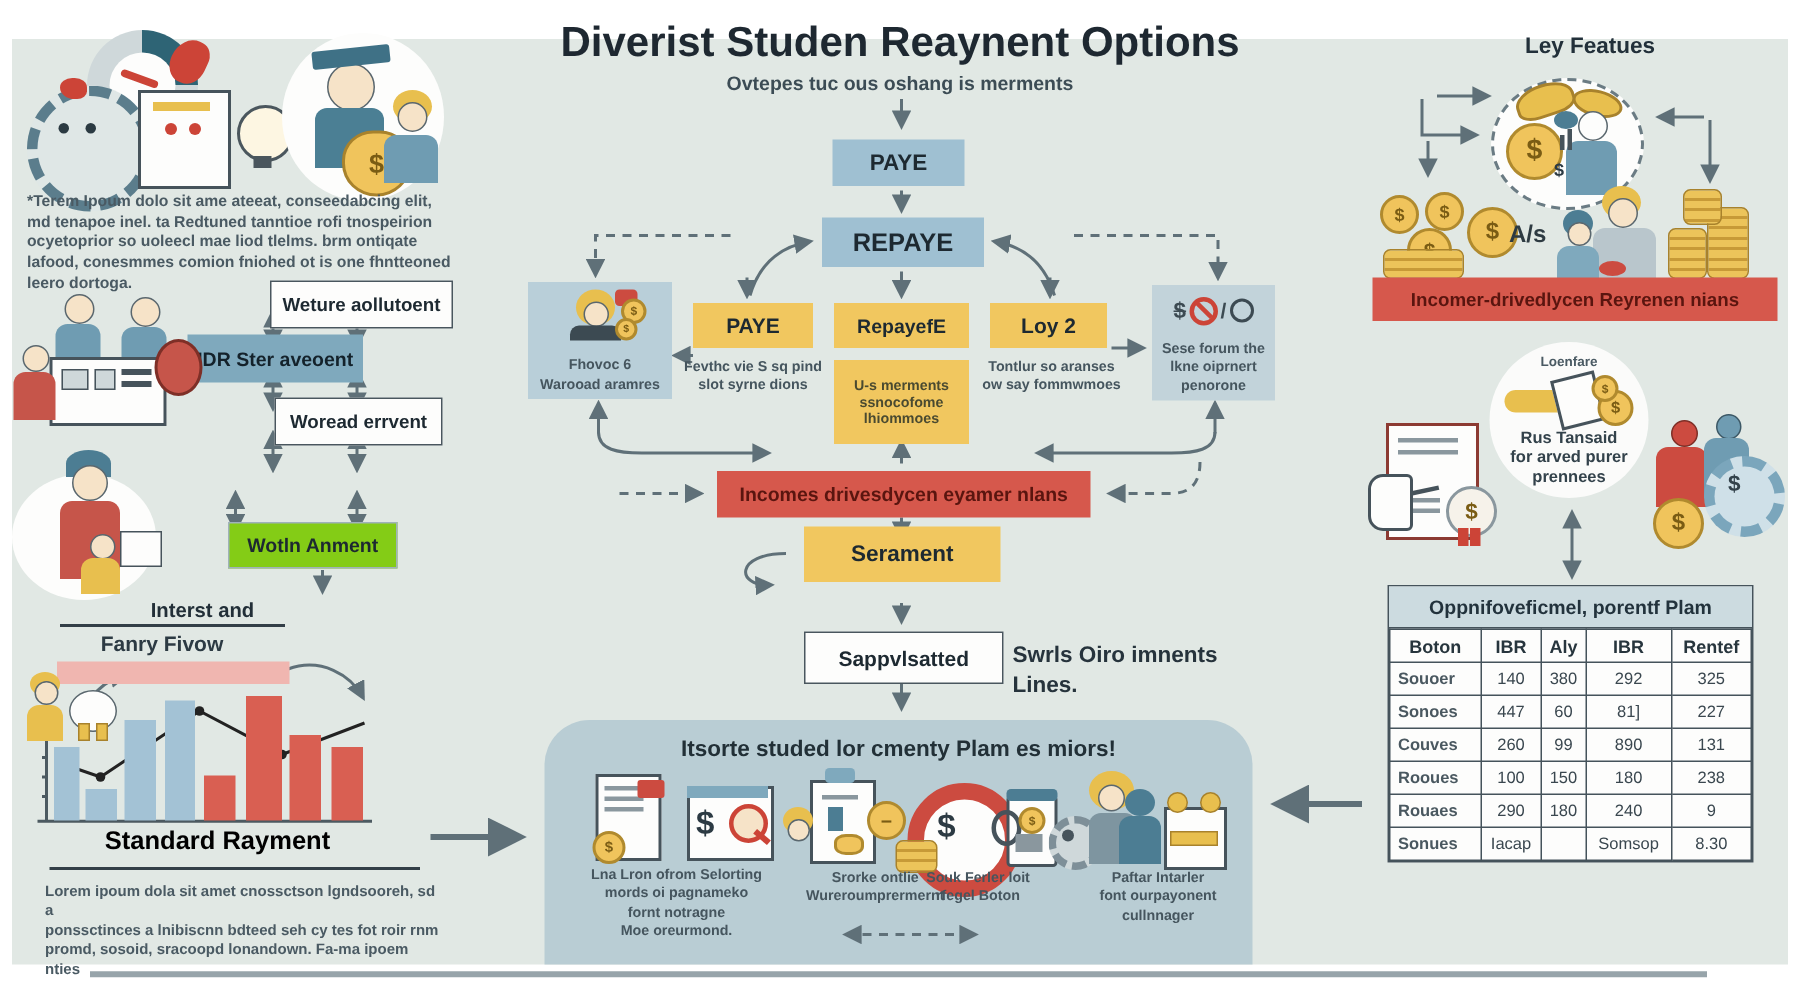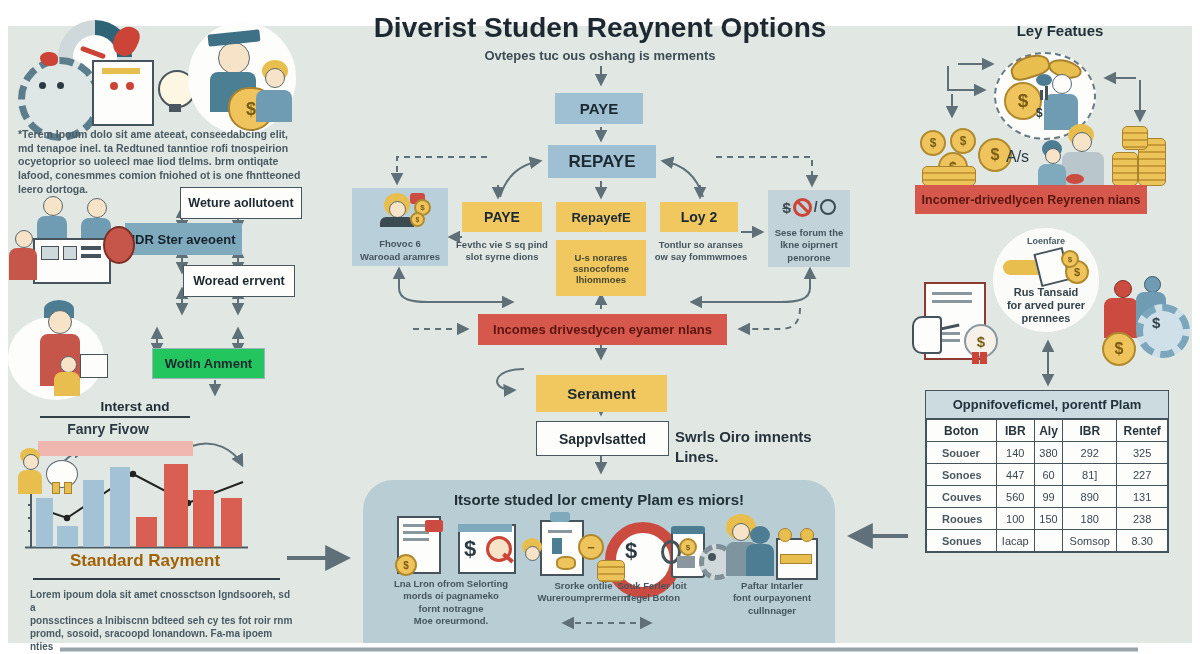--- a/index.html
+++ b/index.html
@@ -5,21 +5,21 @@
   html,body{margin:0;padding:0}
   .stage{position:relative;width:1200px;height:654px;background:#ffffff;font-family:"Liberation Sans",sans-serif;overflow:hidden;color:#2c3a43}
   .abs{position:absolute}
   .board{position:absolute;left:8px;top:26px;width:1184px;height:617px;background:#e1e8e4}
   .t{position:absolute;white-space:pre-line}
   .c{text-align:center}
   .box{position:absolute;display:flex;align-items:center;justify-content:center;text-align:center;font-weight:bold;color:#1d2931}
   .white-box{background:#fdfdfc;border:1.5px solid #49565e}
   .steel{background:#9fc0d2}
   .steel2{background:#7fa9bd}
-  .steel3{background:#22c55e;border:1px solid #9fb2ba}
+  .steel3{background:#84cc16;border:1px solid #9fb2ba}
   .yellow{background:#f1c75f}
   .redband{background:#d6584c;color:#5a150f}
   .panel{position:absolute;left:363px;top:480px;width:472px;height:163px;background:#b9cdd4;border-radius:30px 30px 0 0}
   .smalltxt{font-size:9.5px;line-height:1.3;color:#45555e;font-weight:bold;text-align:center}
   .para{font-size:10.5px;line-height:1.3;color:#4a5a63;font-weight:bold}
   svg.overlay{position:absolute;left:0;top:0;pointer-events:none}
   .ar{stroke:#5f7078;fill:none;stroke-width:2}
   .thick{stroke-width:4}
   .dash{stroke-dasharray:6 5}
   .axis{stroke:#4c5a61;fill:none;stroke-width:2}
@@ -27,21 +27,21 @@
   .bars{position:absolute;left:34px;top:447px;width:214px;height:100px}
   .bar{position:absolute;bottom:0}
   .bar.blue{background:#a3c2d5}
   .bar.red{background:#d95f52}
   .more-band{position:absolute;left:38px;top:441px;width:155px;height:15px;background:#f0b6b0}
   .tablewrap{position:absolute;left:925px;top:390px;width:242px;border:1.6px solid #45535b;background:#fdfdfc}
   .tabletitle{background:#ccdbe0;font-weight:bold;font-size:13px;color:#22323c;text-align:center;padding:6px 0;border-bottom:1.6px solid #45535b}
   table.dt{border-collapse:collapse;width:100%}
   table.dt th,table.dt td{border:1.3px solid #45535b;font-size:11px;color:#3a474f;text-align:center;height:21px;padding:0 2px}
   table.dt th{font-weight:bold;font-size:12px;color:#27353d}
-  table.dt td:first-child{text-align:left;padding-left:15px;font-weight:bold;color:#4a5860}
+  table.dt td:first-child{text-align:left;padding-left:5px;font-weight:bold;color:#4a5860}
   .coin{position:absolute;border-radius:50%;background:#f0c45c;border:2px solid #b08a2e;color:#7a5c14;font-weight:bold;display:flex;align-items:center;justify-content:center}
   .circleic{position:absolute;border-radius:50%}
   .stack{position:absolute;border-radius:5px;background:repeating-linear-gradient(#ecc45a 0 5px,#c79a37 5px 7px);border:1.5px solid #a8822c}
   .fig-head{position:absolute;border-radius:50%;background:#f6e3c8;border:1.5px solid #5a676e}
   .fig-body{position:absolute;border-radius:8px 8px 0 0}
 </style>
 </head>
 <body>
 
 <div class="stage">
@@ -193,21 +193,21 @@
       <div class="bar red" style="left: 187px; width: 21px; height: 49px;"></div>
     </div>
   <div class="abs" style="left:18px;top:448px;width:60px;height:48px">
     <div class="circleic" style="left:2px;top:0;width:20px;height:16px;background:#e8bf4e"></div>
     <div class="fig-head" style="left:5px;top:6px;width:14px;height:14px"></div>
     <div class="fig-body" style="left:0;top:22px;width:24px;height:24px;background:#e8bf4e"></div>
     <div class="circleic" style="left:28px;top:12px;width:30px;height:26px;background:#fdfdfc;border:1.5px solid #5a676e"></div>
     <div class="abs" style="left:34px;top:34px;width:6px;height:10px;background:#e8bf4e;border:1px solid #a8822c"></div>
     <div class="abs" style="left:46px;top:34px;width:6px;height:10px;background:#e8bf4e;border:1px solid #a8822c"></div>
   </div>
-  <div class="t c" style="left:25px;top:551px;width:240px;font-size:17px;font-weight:bold;color:#a16207">Standard Rayment</div>
+  <div class="t c" style="left:25px;top:551px;width:240px;font-size:17px;font-weight:bold;color:#000000">Standard Rayment</div>
   <div class="t para" style="left:30px;top:588px;width:268px;font-size:10px">Lorem ipoum dola sit amet cnossctson lgndsooreh, sd a
 ponssctinces a lnibiscnn bdteed seh cy tes fot roir rnm
 promd, sosoid, sracoopd lonandown. Fa-ma ipoem nties
 of cess hlles cun ed erdnsk oinm scrutteage.</div>
 
   <div class="box steel" style="left:555px;top:93px;width:88px;height:31px;font-size:15px">PAYE</div>
   <div class="box steel" style="left:548px;top:145px;width:108px;height:33px;font-size:17px">REPAYE</div>
 
   <div class="box" style="left:352px;top:188px;width:96px;height:75px;background:#b9cfd9;flex-direction:column;justify-content:flex-end;padding-bottom:3px">
     <div class="abs" style="left:24px;top:5px;width:52px;height:34px">
@@ -218,42 +218,42 @@
       <div class="coin" style="left:38px;top:6px;width:13px;height:13px;font-size:8px">$</div>
       <div class="coin" style="left:34px;top:19px;width:11px;height:11px;font-size:7px">$</div>
     </div>
     <div class="t smalltxt" style="position:static;white-space:pre-line">Fhovoc 6
 Warooad aramres</div>
   </div>
   <div class="box yellow" style="left:462px;top:202px;width:80px;height:30px;font-size:14px">PAYE</div>
   <div class="t smalltxt" style="left:450px;top:239px;width:104px">Fevthc vie S sq pind
 slot syrne dions</div>
   <div class="box yellow" style="left:556px;top:202px;width:90px;height:30px;font-size:13px">RepayefE</div>
-  <div class="box yellow" style="left:556px;top:240px;width:90px;height:56px;font-size:9.5px;white-space:pre-line;color:#4a4a30;font-weight:bold">U-s norares
+  <div class="box yellow" style="left:556px;top:240px;width:90px;height:56px;font-size:9.5px;white-space:pre-line;color:#4a4a30;font-weight:bold">U-s merments
 ssnocofome
 lhiommoes</div>
   <div class="box yellow" style="left:660px;top:202px;width:78px;height:30px;font-size:14px">Loy 2</div>
   <div class="t smalltxt" style="left:650px;top:239px;width:102px">Tontlur so aranses
 ow say fommwmoes</div>
   <div class="box" style="left:768px;top:190px;width:82px;height:74px;background:#c2d3da;flex-direction:column;justify-content:flex-end;padding-bottom:3px">
     <div class="abs" style="left:10px;top:6px;width:62px;height:22px;display:flex;align-items:center;justify-content:center;gap:2px">
       <span style="font-size:15px;font-weight:bold;color:#3c4a52;text-decoration:line-through">$</span>
       <span style="display:inline-block;width:13px;height:13px;border:3px solid #cc4437;border-radius:50%;position:relative">
           <span style="position:absolute;left:-1px;top:4px;width:15px;height:3px;background:#cc4437;transform:rotate(45deg)"></span>
         </span>
       <span style="font-size:14px;font-weight:bold;color:#3c4a52">/</span>
       <span style="display:inline-block;width:12px;height:12px;border:2.5px solid #3c4a52;border-radius:50%"></span>
     </div>
     <div class="t smalltxt" style="position:static;white-space:pre-line">Sese forum the
 lkne oiprnert
 penorone</div>
   </div>
 
   <div class="box redband" style="left:478px;top:314px;width:249px;height:31px;font-size:13px">Incomes drivesdycen eyamer nlans</div>
-  <div class="box yellow" style="left:536px;top:375px;width:131px;height:37px;font-size:15px">Serament</div>
+  <div class="box yellow" style="left:536px;top:351px;width:131px;height:37px;font-size:15px">Serament</div>
   <div class="box white-box" style="left:536px;top:421px;width:131px;height:33px;font-size:14px">Sappvlsatted</div>
   <div class="t" style="left:675px;top:427px;width:160px;font-size:15px;font-weight:bold;color:#26333c;line-height:1.3">Swrls Oiro imnents
 Lines.</div>
 
   <div class="t c" style="left:363px;top:491px;width:472px;font-size:15px;font-weight:bold;color:#223037">Itsorte studed lor cmenty Plam es miors!</div>
   <div class="abs" style="left:393px;top:516px;width:52px;height:58px">
     <div class="abs" style="left:4px;top:0;width:40px;height:54px;background:#fdfdfc;border:2px solid #46535b"></div>
     <div class="abs" style="left:10px;top:8px;width:26px;height:3px;background:#8a979e"></div>
     <div class="abs" style="left:10px;top:15px;width:26px;height:3px;background:#8a979e"></div>
     <div class="abs" style="left:10px;top:22px;width:26px;height:3px;background:#8a979e"></div>
@@ -325,37 +325,37 @@
     <div class="t" style="left:40px;top:52px;font-size:12px;font-weight:bold;color:#2c3a43">$</div>
     <div class="abs" style="left:44px;top:36px;width:3px;height:10px;background:#46535b"></div>
     <div class="abs" style="left:49px;top:32px;width:3px;height:14px;background:#46535b"></div>
   </div>
   <div class="abs" style="left:916px;top:126px;width:115px;height:62px">
     <div class="coin" style="left:4px;top:4px;width:22px;height:22px;font-size:12px">$</div>
     <div class="coin" style="left:34px;top:2px;width:22px;height:22px;font-size:12px">$</div>
     <div class="coin" style="left:62px;top:12px;width:30px;height:30px;font-size:16px">$</div>
     <div class="coin" style="left:22px;top:26px;width:26px;height:26px;font-size:14px">$</div>
     <div class="stack" style="left:6px;top:40px;width:52px;height:18px"></div>
-    <div class="t" style="left:90px;top:22px;font-size:16px;font-weight:normal;color:#2e3b42">A/s</div>
+    <div class="t" style="left:90px;top:22px;font-size:16px;font-weight:bold;color:#2e3b42">A/s</div>
   </div>
   <div class="abs" style="left:1038px;top:124px;width:70px;height:64px">
     <div class="circleic" style="left:30px;top:0;width:26px;height:22px;background:#e8bf4e"></div>
     <div class="fig-head" style="left:34px;top:8px;width:18px;height:18px"></div>
     <div class="fig-body" style="left:24px;top:28px;width:42px;height:36px;background:#b9c6cc"></div>
     <div class="circleic" style="left:4px;top:16px;width:20px;height:18px;background:#4c7d93"></div>
     <div class="fig-head" style="left:7px;top:24px;width:14px;height:14px"></div>
     <div class="fig-body" style="left:0;top:40px;width:28px;height:24px;background:#7fa9bd"></div>
     <div class="circleic" style="left:28px;top:50px;width:18px;height:10px;background:#cc4b40"></div>
   </div>
   <div class="abs" style="left:1110px;top:124px;width:60px;height:62px">
     <div class="stack" style="left:2px;top:28px;width:24px;height:32px"></div>
     <div class="stack" style="left:28px;top:14px;width:26px;height:46px"></div>
     <div class="stack" style="left:12px;top:2px;width:24px;height:22px"></div>
   </div>
-  <div class="box redband" style="left:915px;top:185px;width:232px;height:29px;font-size:12.5px">Incomer-drivedlycen Reyrenen nians</div>
+  <div class="box redband" style="left:915px;top:185px;width:270px;height:29px;font-size:12.5px">Incomer-drivedlycen Reyrenen nians</div>
 
   <div class="circleic" style="left:993px;top:228px;width:106px;height:104px;background:#fbfbfa">
     <div class="t c" style="left:0;top:8px;width:106px;font-size:9px;font-weight:bold;color:#4a5a63">Loenfare</div>
     <div class="abs" style="left:10px;top:20px;width:86px;height:36px">
       <div class="abs" style="left:0;top:12px;width:44px;height:15px;background:#e8bf4e;border-radius:8px"></div>
       <div class="abs" style="left:34px;top:2px;width:26px;height:30px;background:#fdfdfc;border:2px solid #46535b;transform:rotate(-14deg)"></div>
       <div class="coin" style="left:62px;top:12px;width:20px;height:20px;font-size:11px">$</div>
       <div class="coin" style="left:58px;top:2px;width:14px;height:14px;font-size:8px">$</div>
     </div>
     <div class="t c" style="left:0;top:58px;width:106px;font-size:11px;font-weight:bold;color:#33424b;line-height:1.2">Rus Tansaid
@@ -405,33 +405,40 @@
           </tr>
           <tr>
             <td>Sonoes</td>
             <td>447</td>
             <td>60</td>
             <td>81]</td>
             <td>227</td>
           </tr>
           <tr>
             <td>Couves</td>
-            <td>560</td>
+            <td>260</td>
             <td>99</td>
             <td>890</td>
             <td>131</td>
           </tr>
           <tr>
             <td>Rooues</td>
             <td>100</td>
             <td>150</td>
             <td>180</td>
             <td>238</td>
           </tr>
           <tr>
+            <td>Rouaes</td>
+            <td>290</td>
+            <td>180</td>
+            <td>240</td>
+            <td>9</td>
+          </tr>
+          <tr>
             <td>Sonues</td>
             <td>Iacap</td>
             <td></td>
             <td>Somsop</td>
             <td>8.30</td>
           </tr>
         </tbody>
       </table>
   </div>
 </div>

